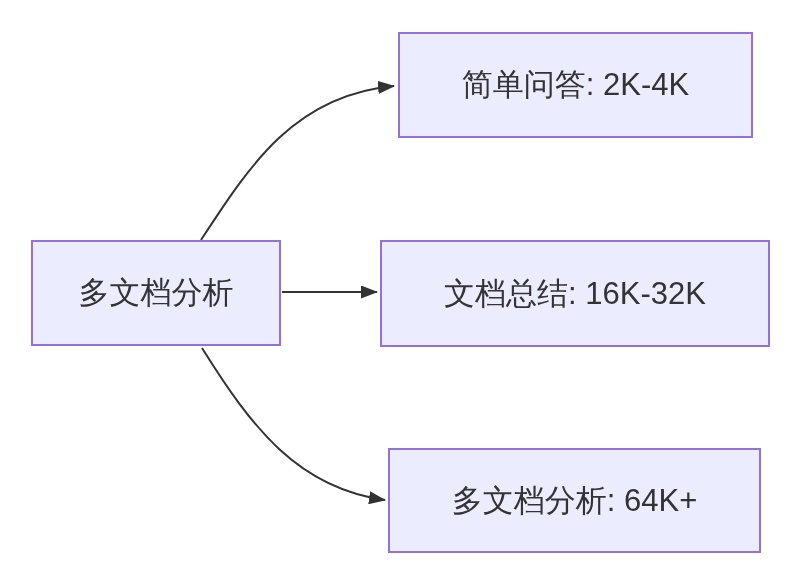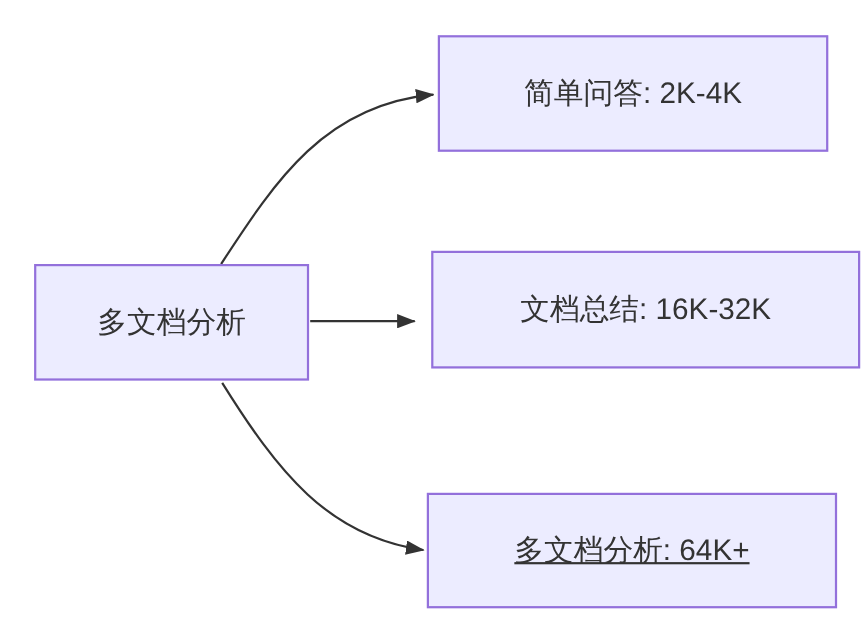--- a/index.html
+++ b/index.html
@@ -40,29 +40,29 @@
   }
   .node {
     position: absolute;
     display: flex;
     align-items: center;
     justify-content: center;
     background: var(--node-fill);
     border: 2px solid var(--node-border);
     box-sizing: border-box;
     color: var(--text);
-    font-size: 27px;
+    font-size: 31px;
     line-height: 1.2;
     white-space: nowrap;
     text-align: left;
   }
   .node-root        { left: 31px;  top: 240px; width: 250px; height: 106px; }
   .node-simple-qa   { left: 398px; top: 32px;  width: 355px; height: 106px; }
-  .node-doc-summary { left: 380px; top: 228px; width: 390px; height: 107px; margin-left: 12px; }
-  .node-multi-doc   { left: 388px; top: 448px; width: 373px; height: 105px; text-decoration: underline; }
+  .node-doc-summary { left: 380px; top: 240px; width: 390px; height: 107px; }
+  .node-multi-doc   { left: 388px; top: 448px; width: 373px; height: 105px; }
 </style>
 </head>
 <body>
 
 <div class="canvas">
 
   <svg class="edges-layer" viewBox="0 0 787 572" xmlns="http://www.w3.org/2000/svg">
     <defs>
       <marker id="arrowhead" viewBox="0 0 17 13" markerUnits="userSpaceOnUse" markerWidth="17" markerHeight="13" refX="16" refY="6.5" orient="auto">
         <path class="arrowhead-shape" d="M0,0 L17,6.5 L0,13 Z"></path>

